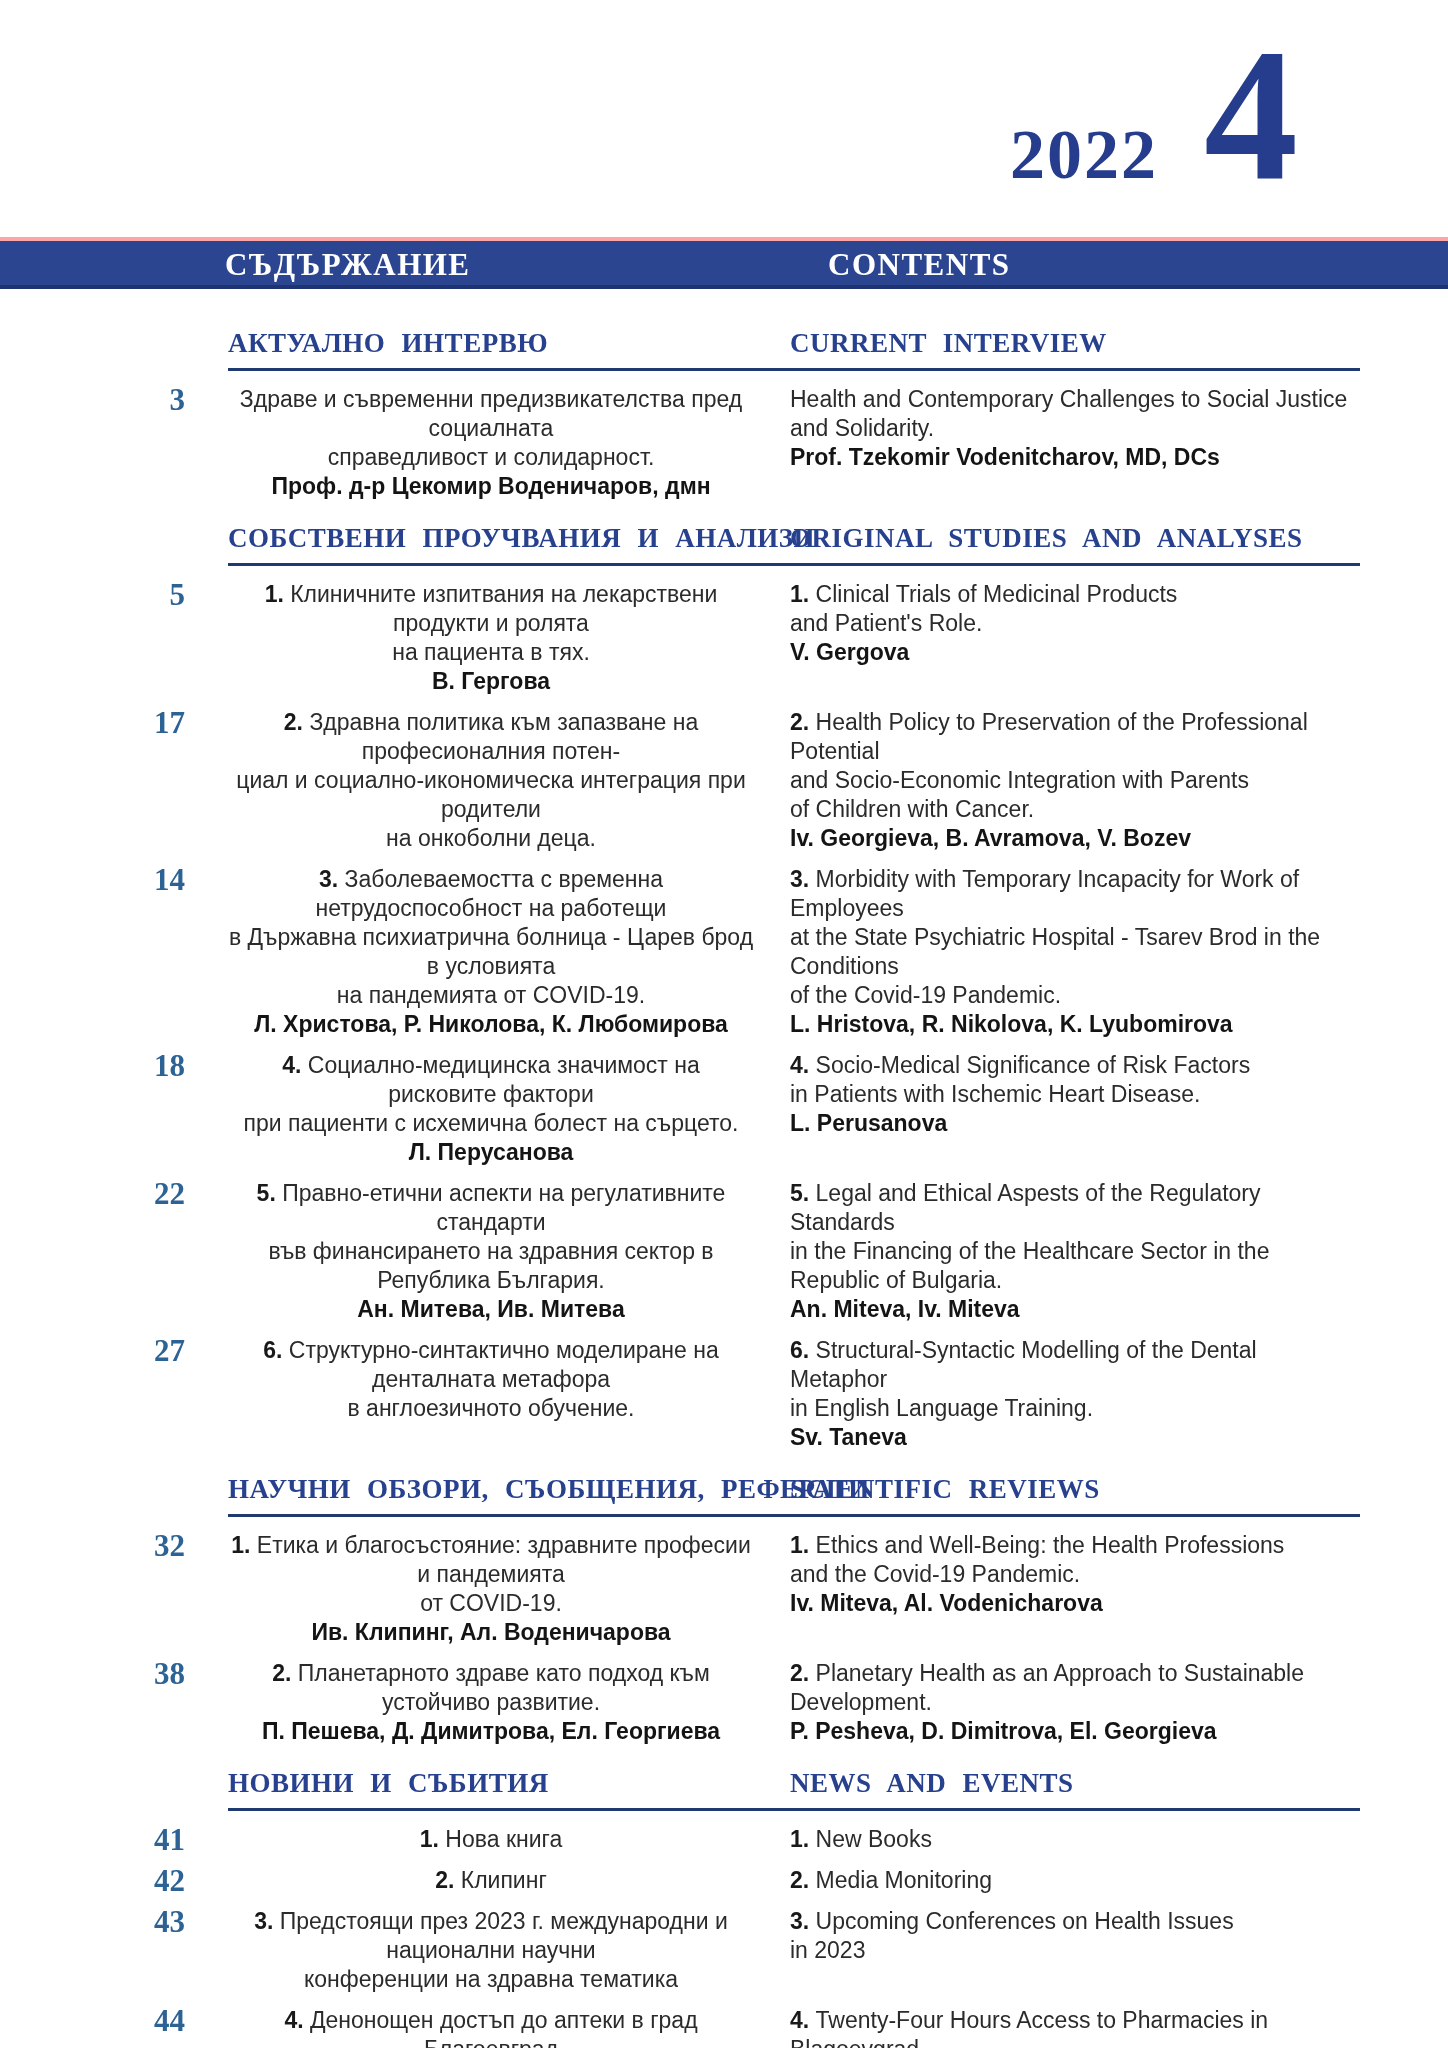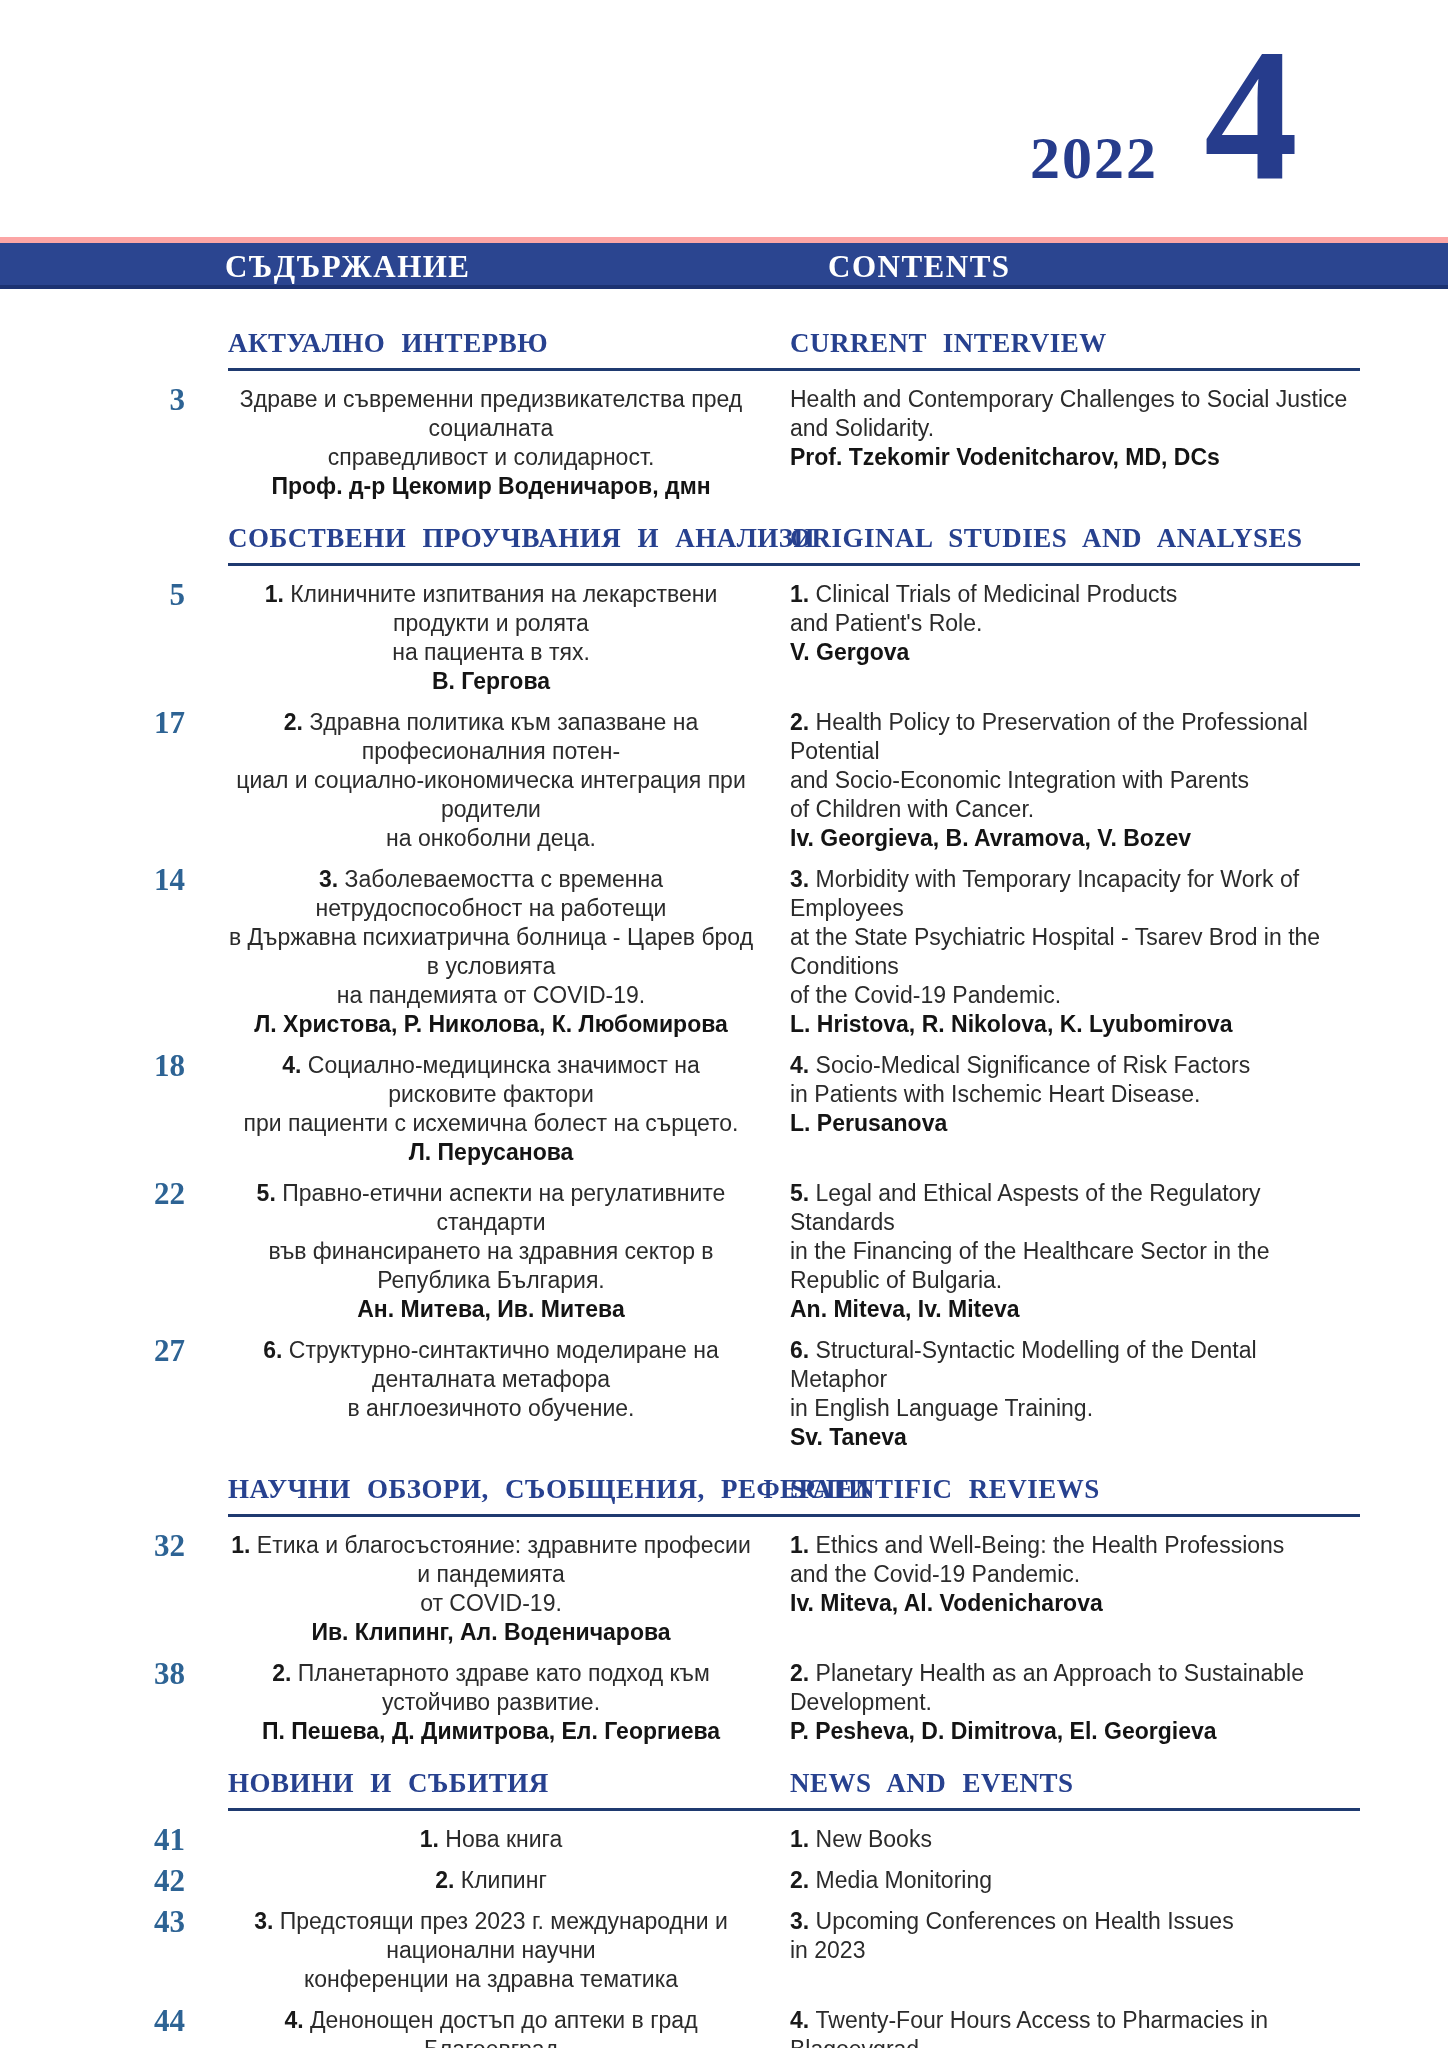--- a/index.html
+++ b/index.html
@@ -10,27 +10,27 @@
     overflow:hidden;
     font-family:"Liberation Sans",sans-serif;
     color:#262626;
   }
   
   .masthead{
     position:absolute;top:42px;right:150px;
     display:flex;align-items:baseline;gap:46px;
     font-family:"Liberation Serif",serif;font-weight:bold;color:#263c8c;
   }
-  .masthead .year{font-size:60px;letter-spacing:2px;line-height:1;margin-top:22px;}
+  .masthead .year{font-size:70px;letter-spacing:2px;line-height:1;margin-top:22px;}
   .masthead .issue{font-size:188px;line-height:0.78;}
   
   .title-bar{
     position:absolute;top:237px;left:0;width:1448px;height:52px;
     background:#2b4590;
-    border-top:6px solid #fca5a5;border-bottom:4px solid #1d3372;
+    border-top:4px solid #fca5a5;border-bottom:4px solid #1d3372;
     box-sizing:border-box;
   }
   .title-bar span{
     position:absolute;top:6px;
     color:#ffffff;font-family:"Liberation Serif",serif;font-weight:bold;
     font-size:31px;letter-spacing:1.5px;
   }
   .title-bar .t-bg{left:225px;}
   .title-bar .t-en{left:828px;}
   

